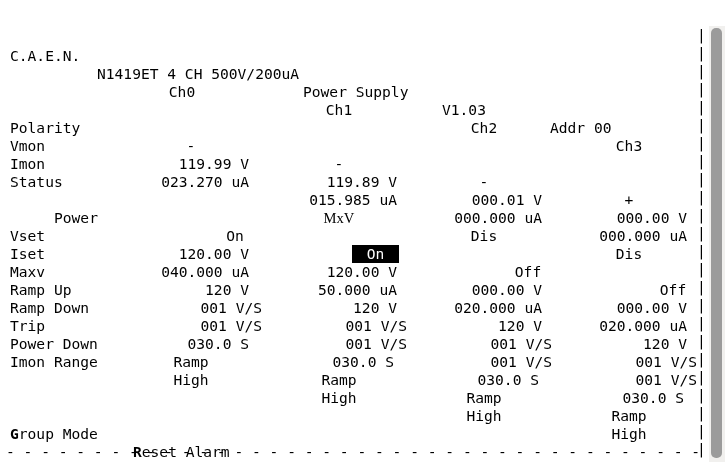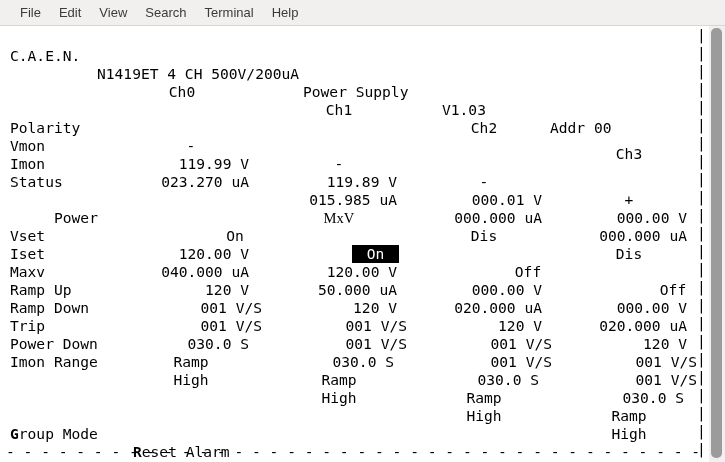--- a/index.html
+++ b/index.html
@@ -108,44 +108,36 @@
     height: 430px;
     background: #9b9b9b;
     border-radius: 5px;
   }
 </style>
 </head>
 <body>
 
 <div id="app">
 
-  <div class="menubar">
-    <span class="mi">File</span>
-    <span class="mi">Edit</span>
-    <span class="mi">View</span>
-    <span class="mi">Search</span>
-    <span class="mi">Terminal</span>
-    <span class="mi">Help</span>
-  </div>
 
   <div class="term">
 
     <div class="line" style="top:3px;">
       <span class="cell" style="left:0px;">C.A.E.N.</span>
       <span class="cell" style="left:87px;">N1419ET 4 CH 500V/200uA</span>
       <span class="cell" style="left:293px;">Power Supply</span>
       <span class="cell" style="left:432px;">V1.03</span>
       <span class="cell" style="left:540px;">Addr 00</span>
     </div>
 
     <div class="line" style="top:39px;">
       <span class="cell c" style="left:114px; width:116px;">Ch0</span>
       <span class="cell c" style="left:271px; width:116px;">Ch1</span>
       <span class="cell c" style="left:416px; width:116px;">Ch2</span>
-      <span class="cell c" style="left:561px; width:116px;margin-top:8px;">Ch3</span>
+      <span class="cell c" style="left:561px; width:116px;">Ch3</span>
     </div>
 
     <div class="line" style="top:75px;">
       <span class="cell" style="left:0px;">Polarity</span>
       <span class="cell c" style="left:123px; width:116px;">-</span>
       <span class="cell c" style="left:271px; width:116px;">-</span>
       <span class="cell c" style="left:416px; width:116px;">-</span>
       <span class="cell c" style="left:561px; width:116px;">+</span>
     </div>
 

